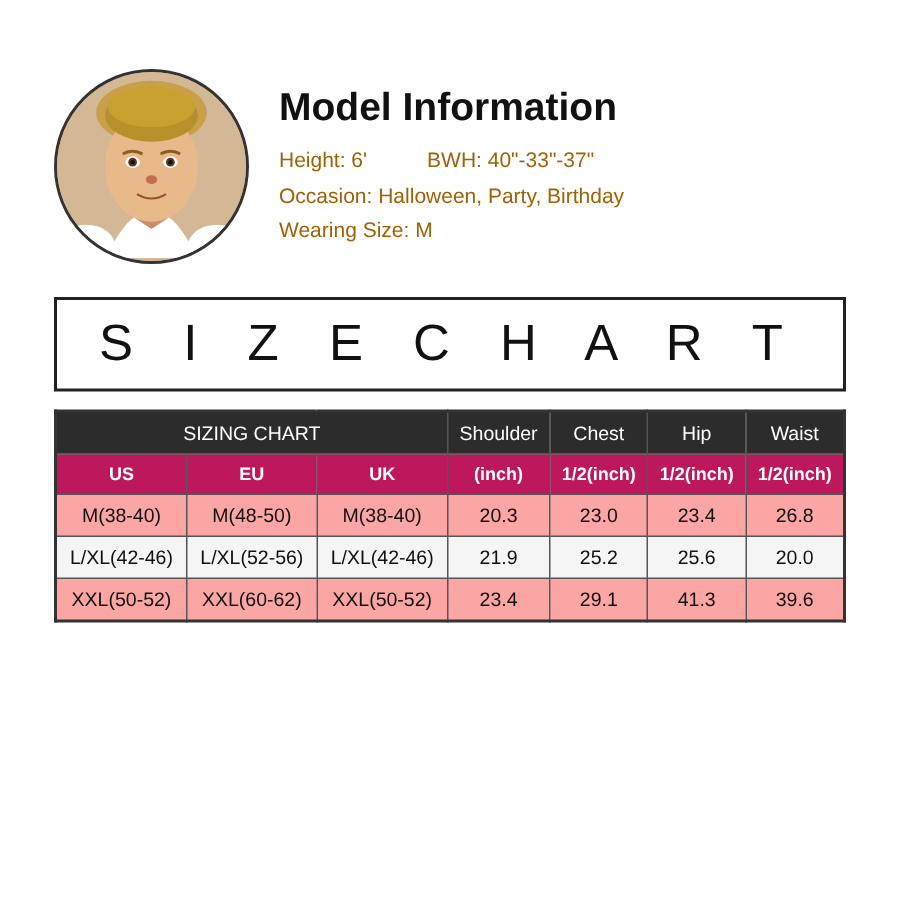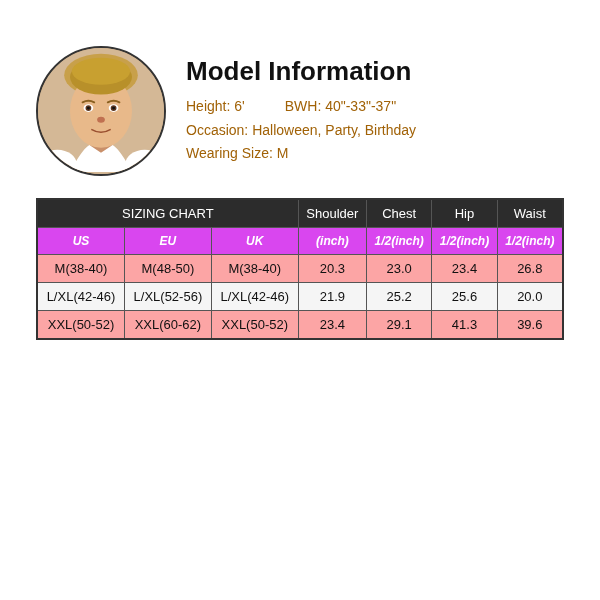--- a/index.html
+++ b/index.html
@@ -97,25 +97,24 @@
     }
 
     .sizing-table thead tr:first-child th {
       background: #2c2c2c;
       color: #fff;
       font-weight: 400;
       font-size: 13px;
     }
 
     .sizing-table thead tr:nth-child(2) th {
-      background: #d946ef;
+      background: #be185d;
       color: #fff;
       font-weight: 700;
       font-size: 12px;
-      font-style: italic;
     }
 
     .sizing-table tbody tr {
       background: #fca5a5;
     }
 
     .sizing-table tbody tr:nth-child(even) {
       background: #f5f5f5;
     }
 
@@ -185,20 +184,21 @@
         <div>
           <span>Occasion: Halloween, Party, Birthday</span>
         </div>
         <div>
           <span>Wearing Size: M</span>
         </div>
       </div>
     </div>
   </div>
 
+  <div class="size-chart-header">S I Z E   C H A R T</div>
 
   <table class="sizing-table">
     <thead>
       <tr>
         <th colspan="3" class="spanning-header">SIZING CHART</th>
         <th class="col-header-right">Shoulder</th>
         <th class="col-header-right">Chest</th>
         <th class="col-header-right">Hip</th>
         <th class="col-header-right">Waist</th>
       </tr>

